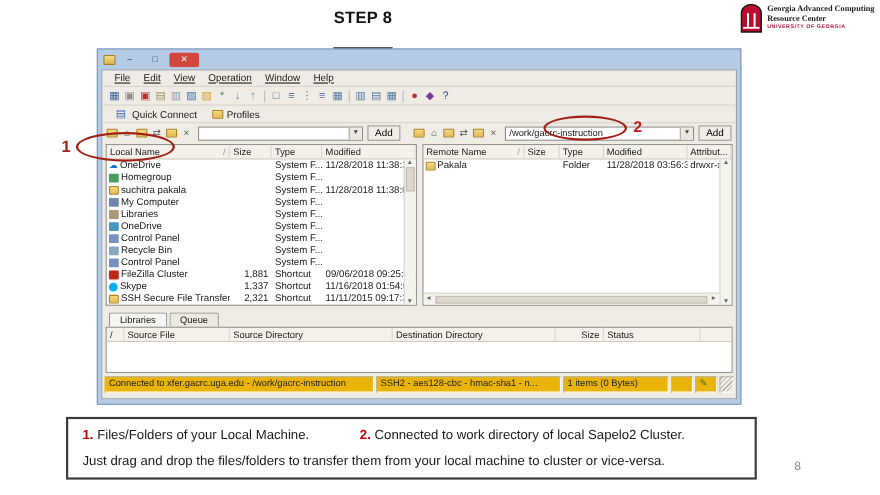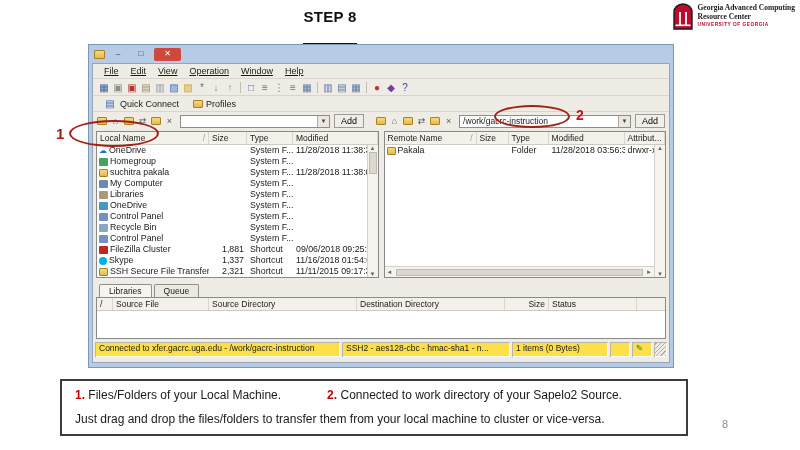--- a/index.html
+++ b/index.html
@@ -103,21 +103,21 @@
   .tab.active { background:#f7f5ef; }
 
   .transfer { margin:0 3px; background:#fff; border:1px solid #8a8a8a; height:42px;
     display:flex; flex-direction:column; overflow:hidden; }
   .t-grid { display:grid; grid-template-columns:16px 96px 148px 148px 44px 88px 70px 1fr; }
   .t-head { height:13px; background:#f3f1ea; border-bottom:1px solid #cfcbc1; font-size:8.5px; }
   .t-body { flex:1; background:#fff; }
 
   .statusbar { height:15px; display:flex; gap:2px; padding:0 2px; margin-top:3px;
     align-items:stretch; font-size:8.5px; color:#222; }
-  .sbp { background:#fde047; box-shadow:inset 1px 1px 0 #b9b5ab, inset -1px -1px 0 #fff;
+  .sbp { background:#eab308; box-shadow:inset 1px 1px 0 #b9b5ab, inset -1px -1px 0 #fff;
     padding:1px 4px; white-space:nowrap; overflow:hidden; }
   .sbp-conn { flex:1; }
   .sbp-enc { width:168px; }
   .sbp-items { width:96px; }
   .sbp-sm { width:20px; }
   .grip { width:13px; background:repeating-linear-gradient(135deg, transparent 0 2px, #b3afa5 2px 3px); }
 
   .win-titlebar-icon { width:11px; height:9px; background:linear-gradient(#f6da7e,#e2ba50);
     border:1px solid #a9821f; border-radius:1px; }
 </style>
@@ -430,18 +430,18 @@
   </div>
 </div>
 
 <div class="ellipse ellipse-1"></div>
 <div class="anno-num anno-1">1</div>
 <div class="ellipse ellipse-2"></div>
 <div class="anno-num anno-2">2</div>
 
 <div class="caption-box">
   <div>
-    <span class="cap-num">1.</span><span> Files/Folders of your Local Machine.</span><span class="cap-item2"><span class="cap-num">2.</span><span> Connected to work directory of your Sapelo2 Source.</span></span>
+    <span class="cap-num">1.</span><span> Files/Folders of your Local Machine.</span><span class="cap-item2"><span class="cap-num">2.</span><span> Connected to work directory of local Sapelo2 Cluster.</span></span>
   </div>
   <div class="cap-line2">Just drag and drop the files/folders to transfer them from your local machine to cluster or vice-versa.</div>
 </div>
 
 <div class="page-num">8</div>
 
 </body></html>

